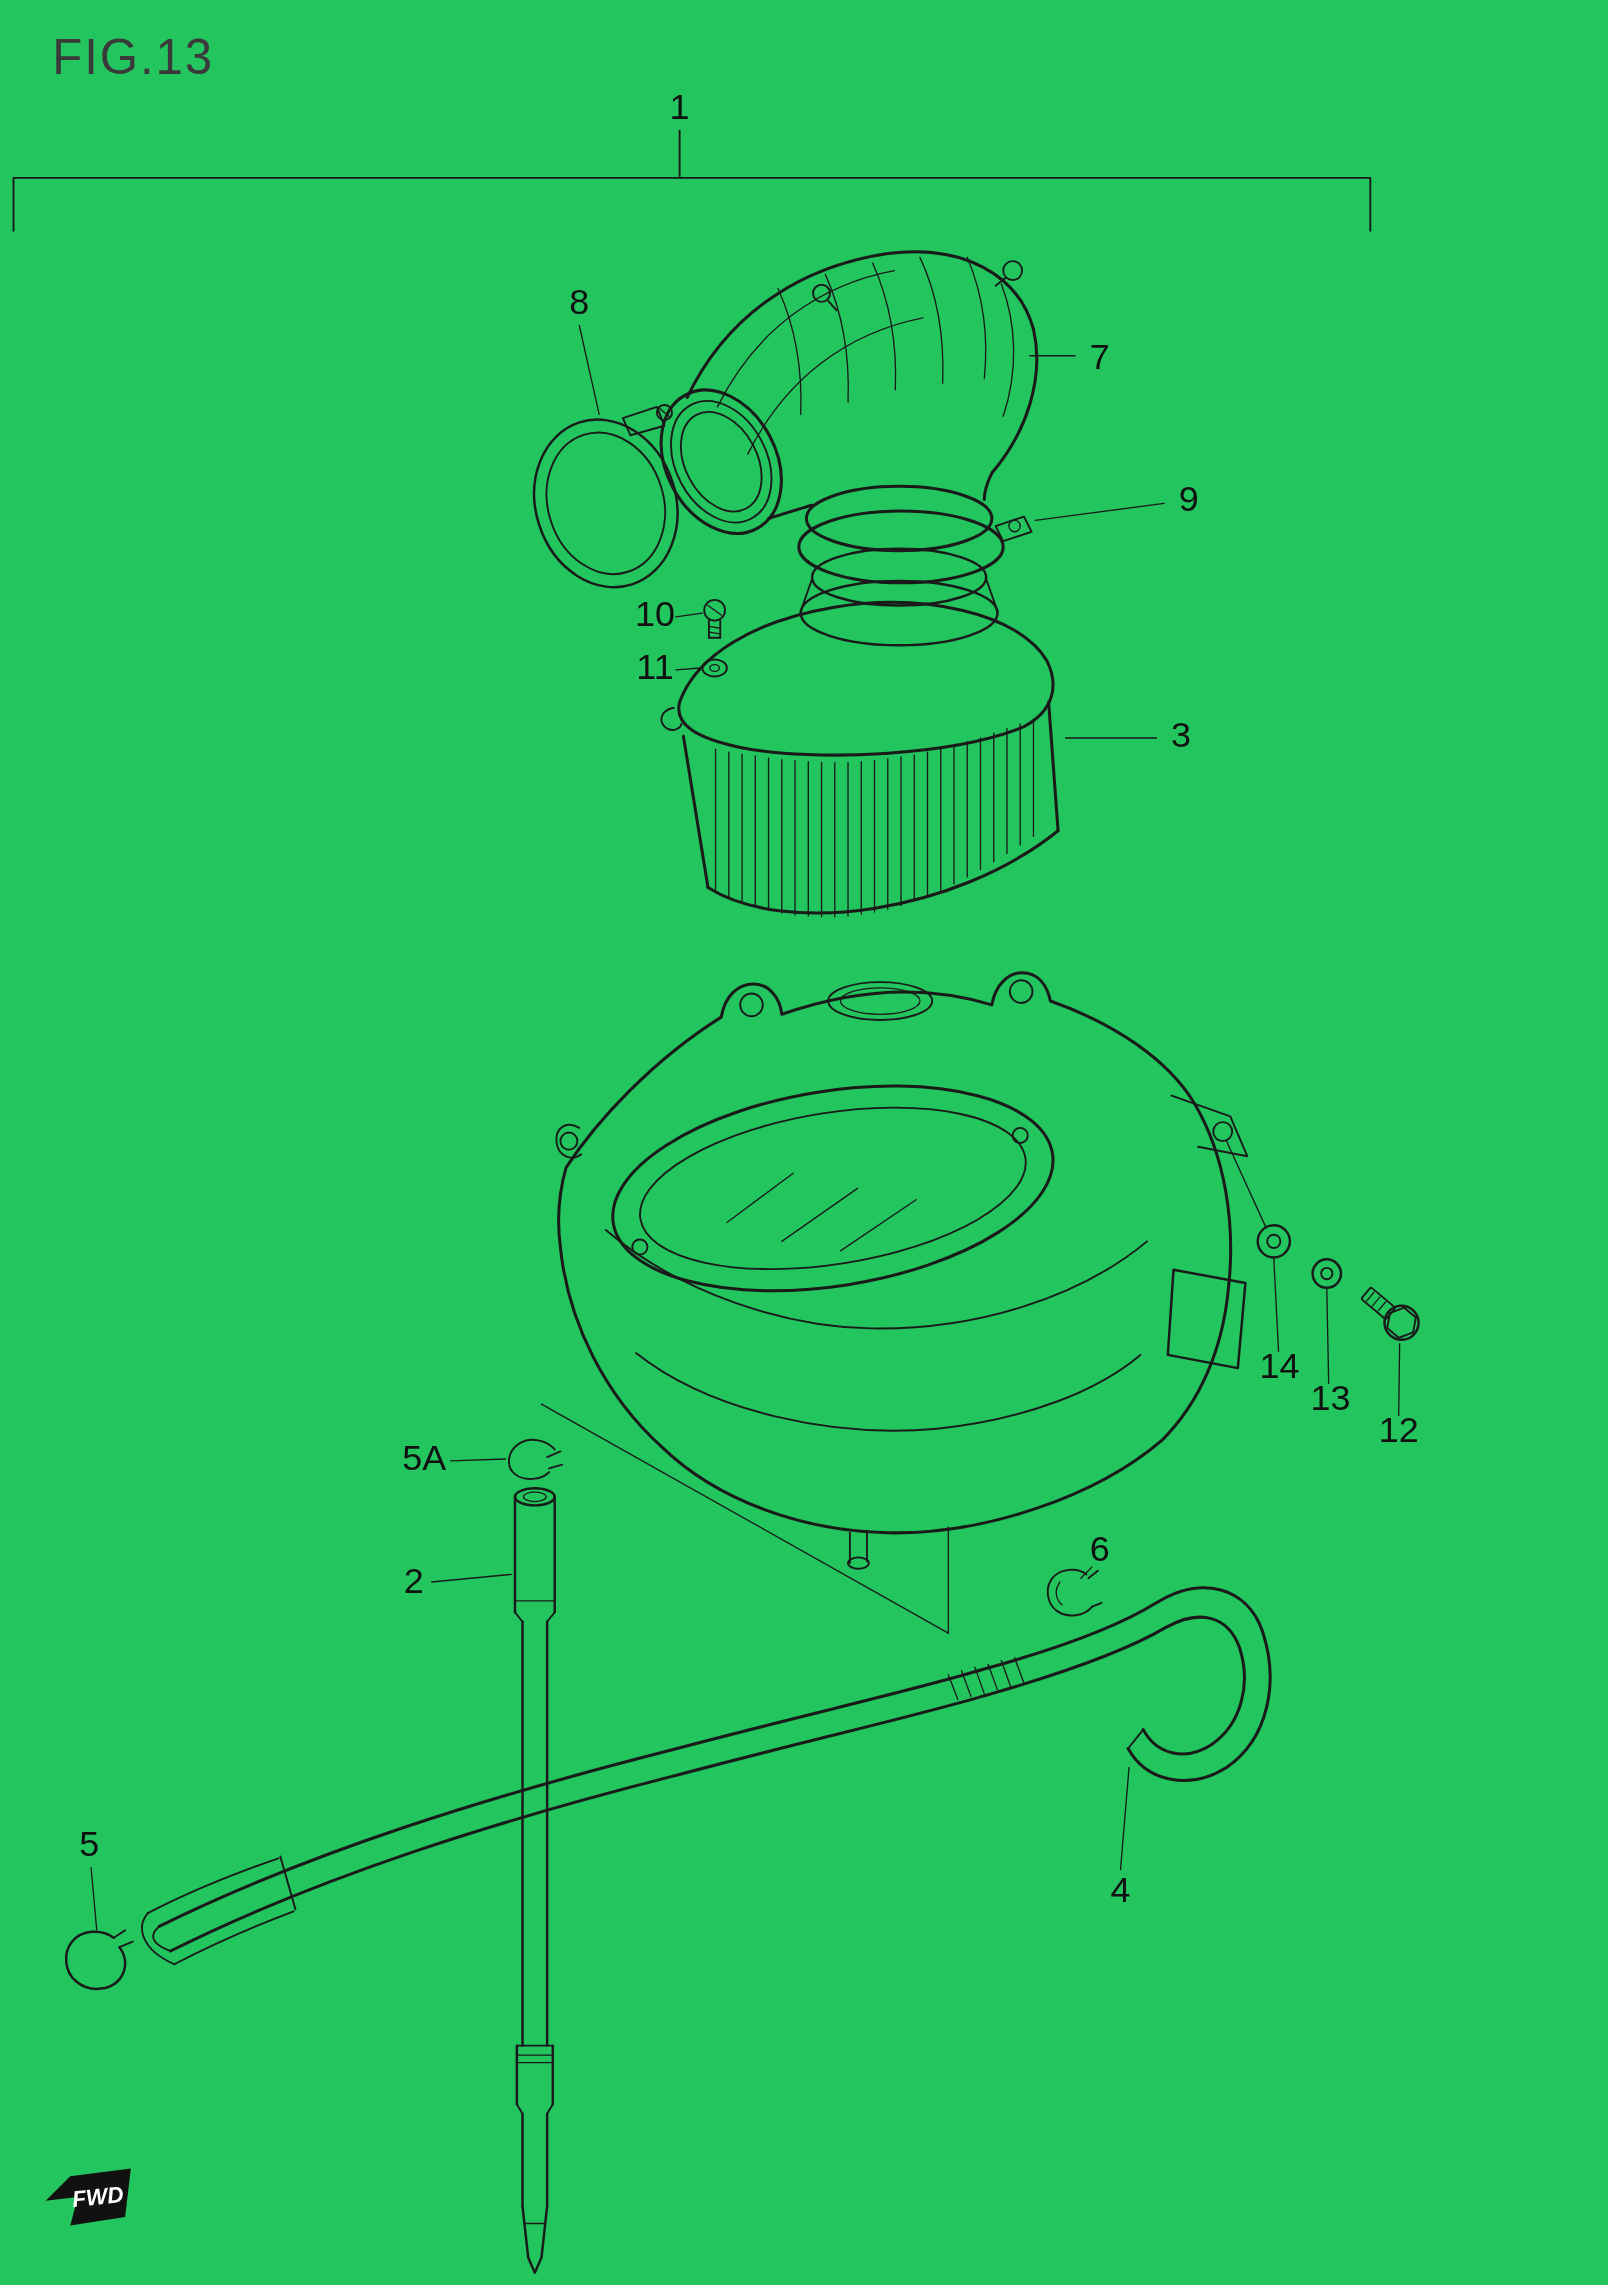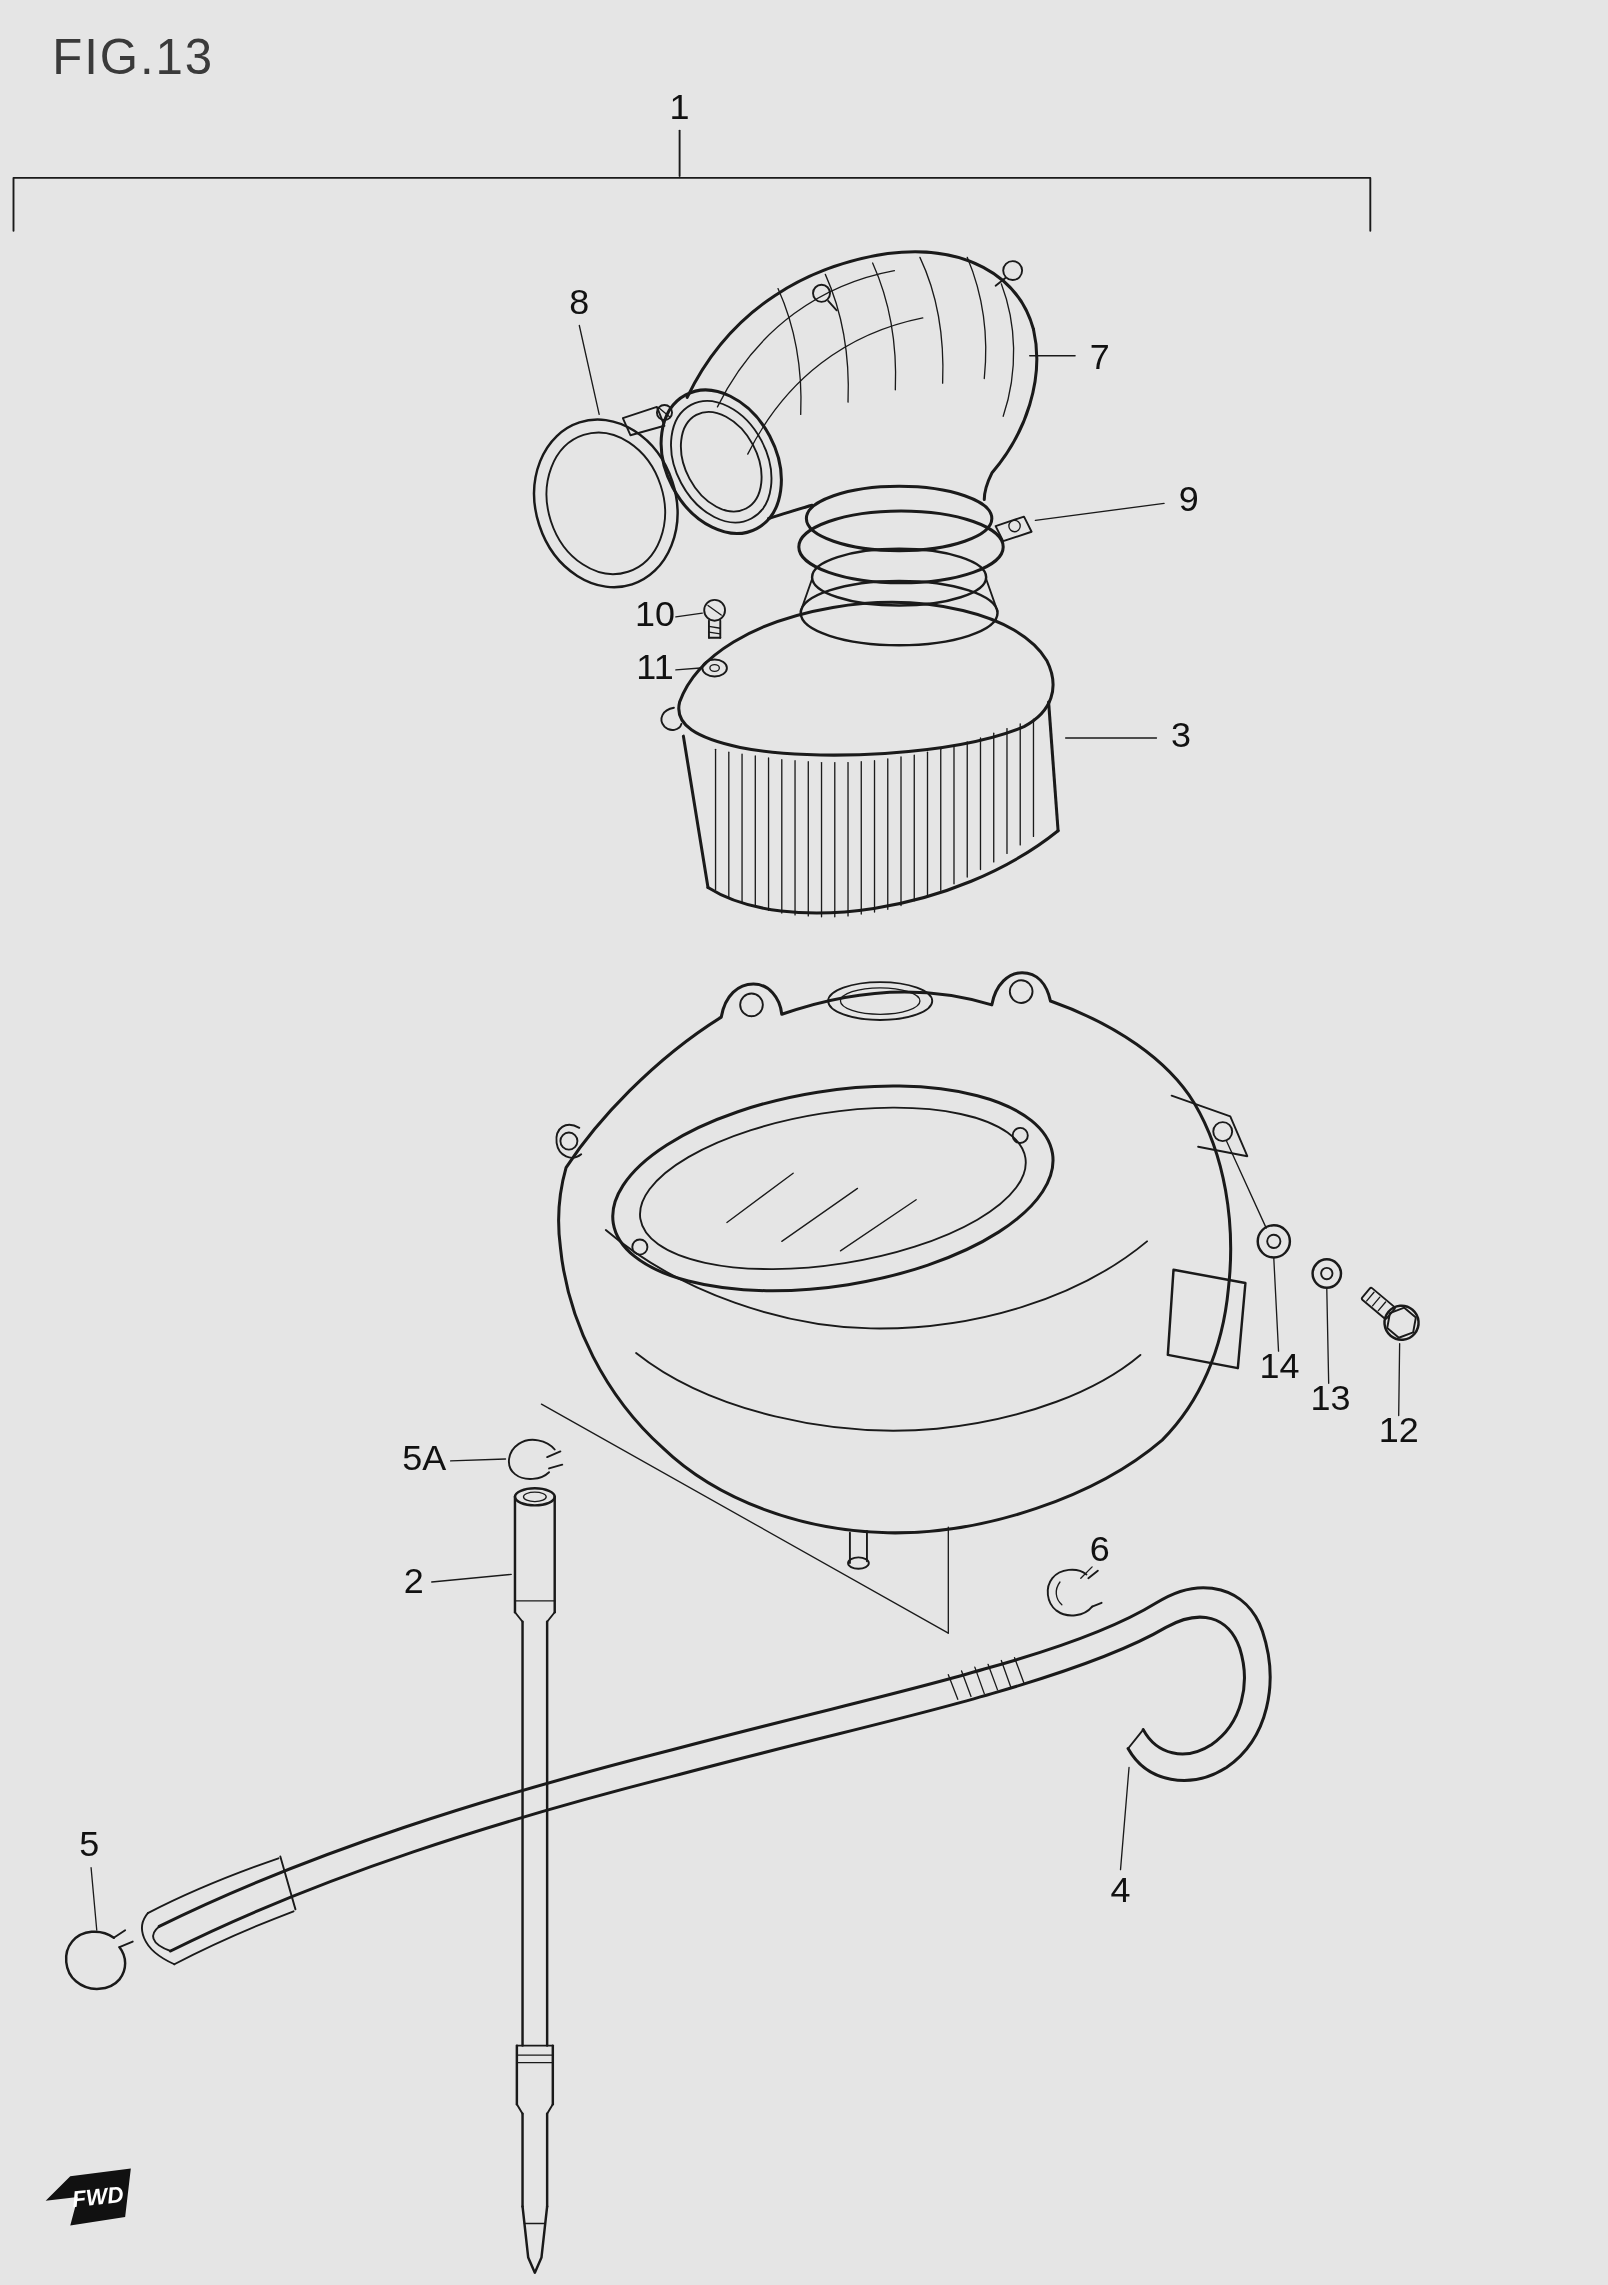--- a/index.html
+++ b/index.html
@@ -4,21 +4,21 @@
 <style>
   html, body {
     margin: 0;
     padding: 0;
     background: #ffffff;
   }
   .page {
     position: relative;
     width: 1609px;
     height: 2285px;
-    background: #e5e5e5;
+    background: #22c55e;
     overflow: hidden;
     font-family: "Liberation Sans", sans-serif;
   }
   svg.diagram {
     position: absolute;
     left: 0;
     top: 0;
   }
   .ln   { fill: none; stroke: #1a1a1a; stroke-width: 2.6; stroke-linecap: round; stroke-linejoin: round; }
   .ln2  { fill: none; stroke: #1a1a1a; stroke-width: 2;   stroke-linecap: round; stroke-linejoin: round; }

